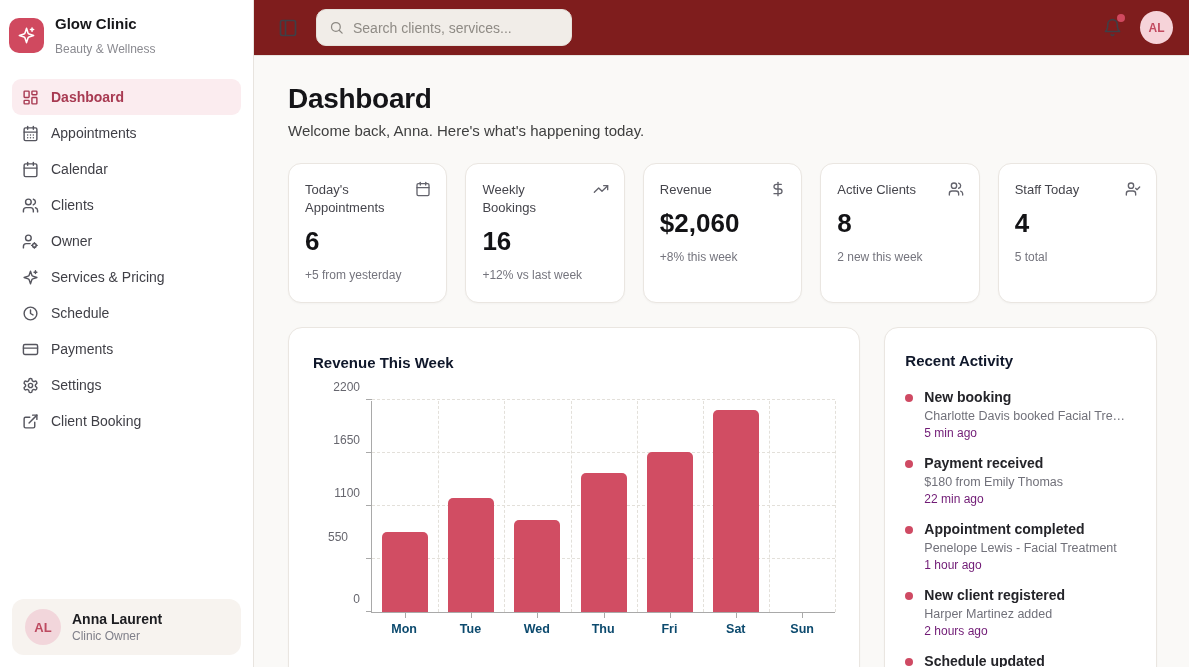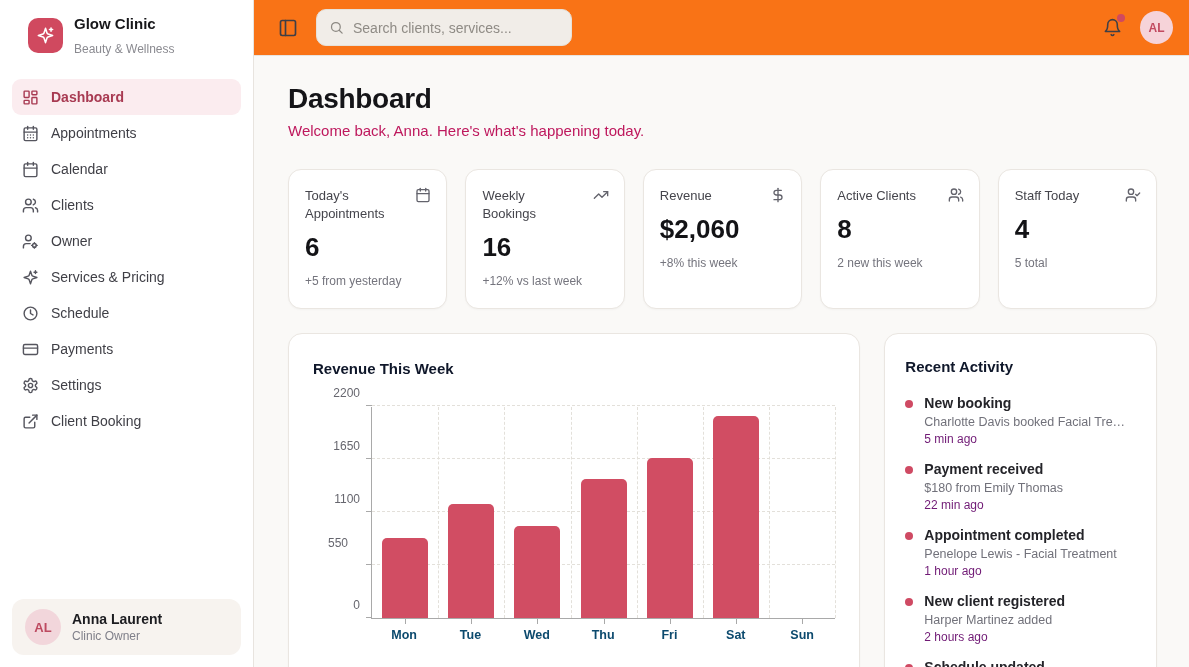--- a/index.html
+++ b/index.html
@@ -10,21 +10,21 @@
     display:flex;
   }
   .icon svg { display:block; }
 
   
   .sidebar {
     width:254px; min-width:254px; height:667px;
     background:#ffffff; border-right:1px solid #e8e4df;
     display:flex; flex-direction:column;
   }
-  .brand { display:flex; align-items:center; gap:11px; padding:15px 16px 14px 28px; }
+  .brand { display:flex; align-items:center; gap:11px; padding:15px 16px 14px 9px; }
   .brand-logo {
     width:35px; height:35px; border-radius:10px; background:#d0495f;
     color:#fff; display:flex; align-items:center; justify-content:center;
   }
   .brand-name { font-size:15px; font-weight:bold; color:#17171a; }
   .brand-tag { font-size:12px; color:#8a8a90; margin-top:10px; }
 
   .nav { padding:9px 12px 0 12px; flex:1; }
   .nav-item {
     display:flex; align-items:center; gap:12px;
@@ -46,21 +46,21 @@
   }
   .profile-name { font-size:14px; font-weight:bold; color:#1c1c20; }
   .profile-role { font-size:12px; color:#80808a; margin-top:2px; }
 
   
   .main { flex:1; display:flex; flex-direction:column; min-width:0; }
 
   .topbar {
     height:56px; min-height:56px; border-bottom:1px solid #e8e4df;
     display:flex; align-items:center; padding:0 16px 0 20px; gap:14px;
-    background:#f97316;
+    background:#7f1d1d;
   }
   .iconbtn {
     background:none; border:none; color:#3f3f46; cursor:pointer;
     display:flex; align-items:center; justify-content:center; padding:4px;
   }
   .search {
     width:256px; height:37px; border-radius:10px;
     background:#f1ede8; border:1px solid #e6e1da;
     display:flex; align-items:center; gap:9px; padding:0 12px;
   }
@@ -78,23 +78,23 @@
   }
   .avatar-top {
     width:33px; height:33px; border-radius:50%; background:#f6d3d9;
     color:#c24a60; font-size:12px; font-weight:bold;
     display:flex; align-items:center; justify-content:center; cursor:pointer;
   }
 
   
   .content { padding:27px 32px 0 34px; flex:1; }
   .page-title { font-size:28px; font-weight:bold; color:#151518; letter-spacing:-0.3px; }
-  .page-subtitle { font-size:15px; color:#be185d; margin-top:7px; }
-
-  .stats { display:flex; gap:18px; margin-top:30px; }
+  .page-subtitle { font-size:15px; color:#404040; margin-top:7px; }
+
+  .stats { display:flex; gap:18px; margin-top:24px; }
   .stat-card {
     position:relative; width:160px; height:140px;
     background:#fff; border:1px solid #eae6e1; border-radius:13px;
     padding:17px 16px; box-shadow:0 1px 2px rgba(30,25,20,0.03);
   }
   .stat-label { font-size:13px; color:#45454c; line-height:1.4; padding-right:26px; }
   .stat-icon { position:absolute; top:17px; right:15px; color:#63636c; }
   .stat-value { font-size:26px; font-weight:bold; color:#131316; margin-top:9px; }
   .stat-note { font-size:12px; color:#74747d; margin-top:11px; }
 

